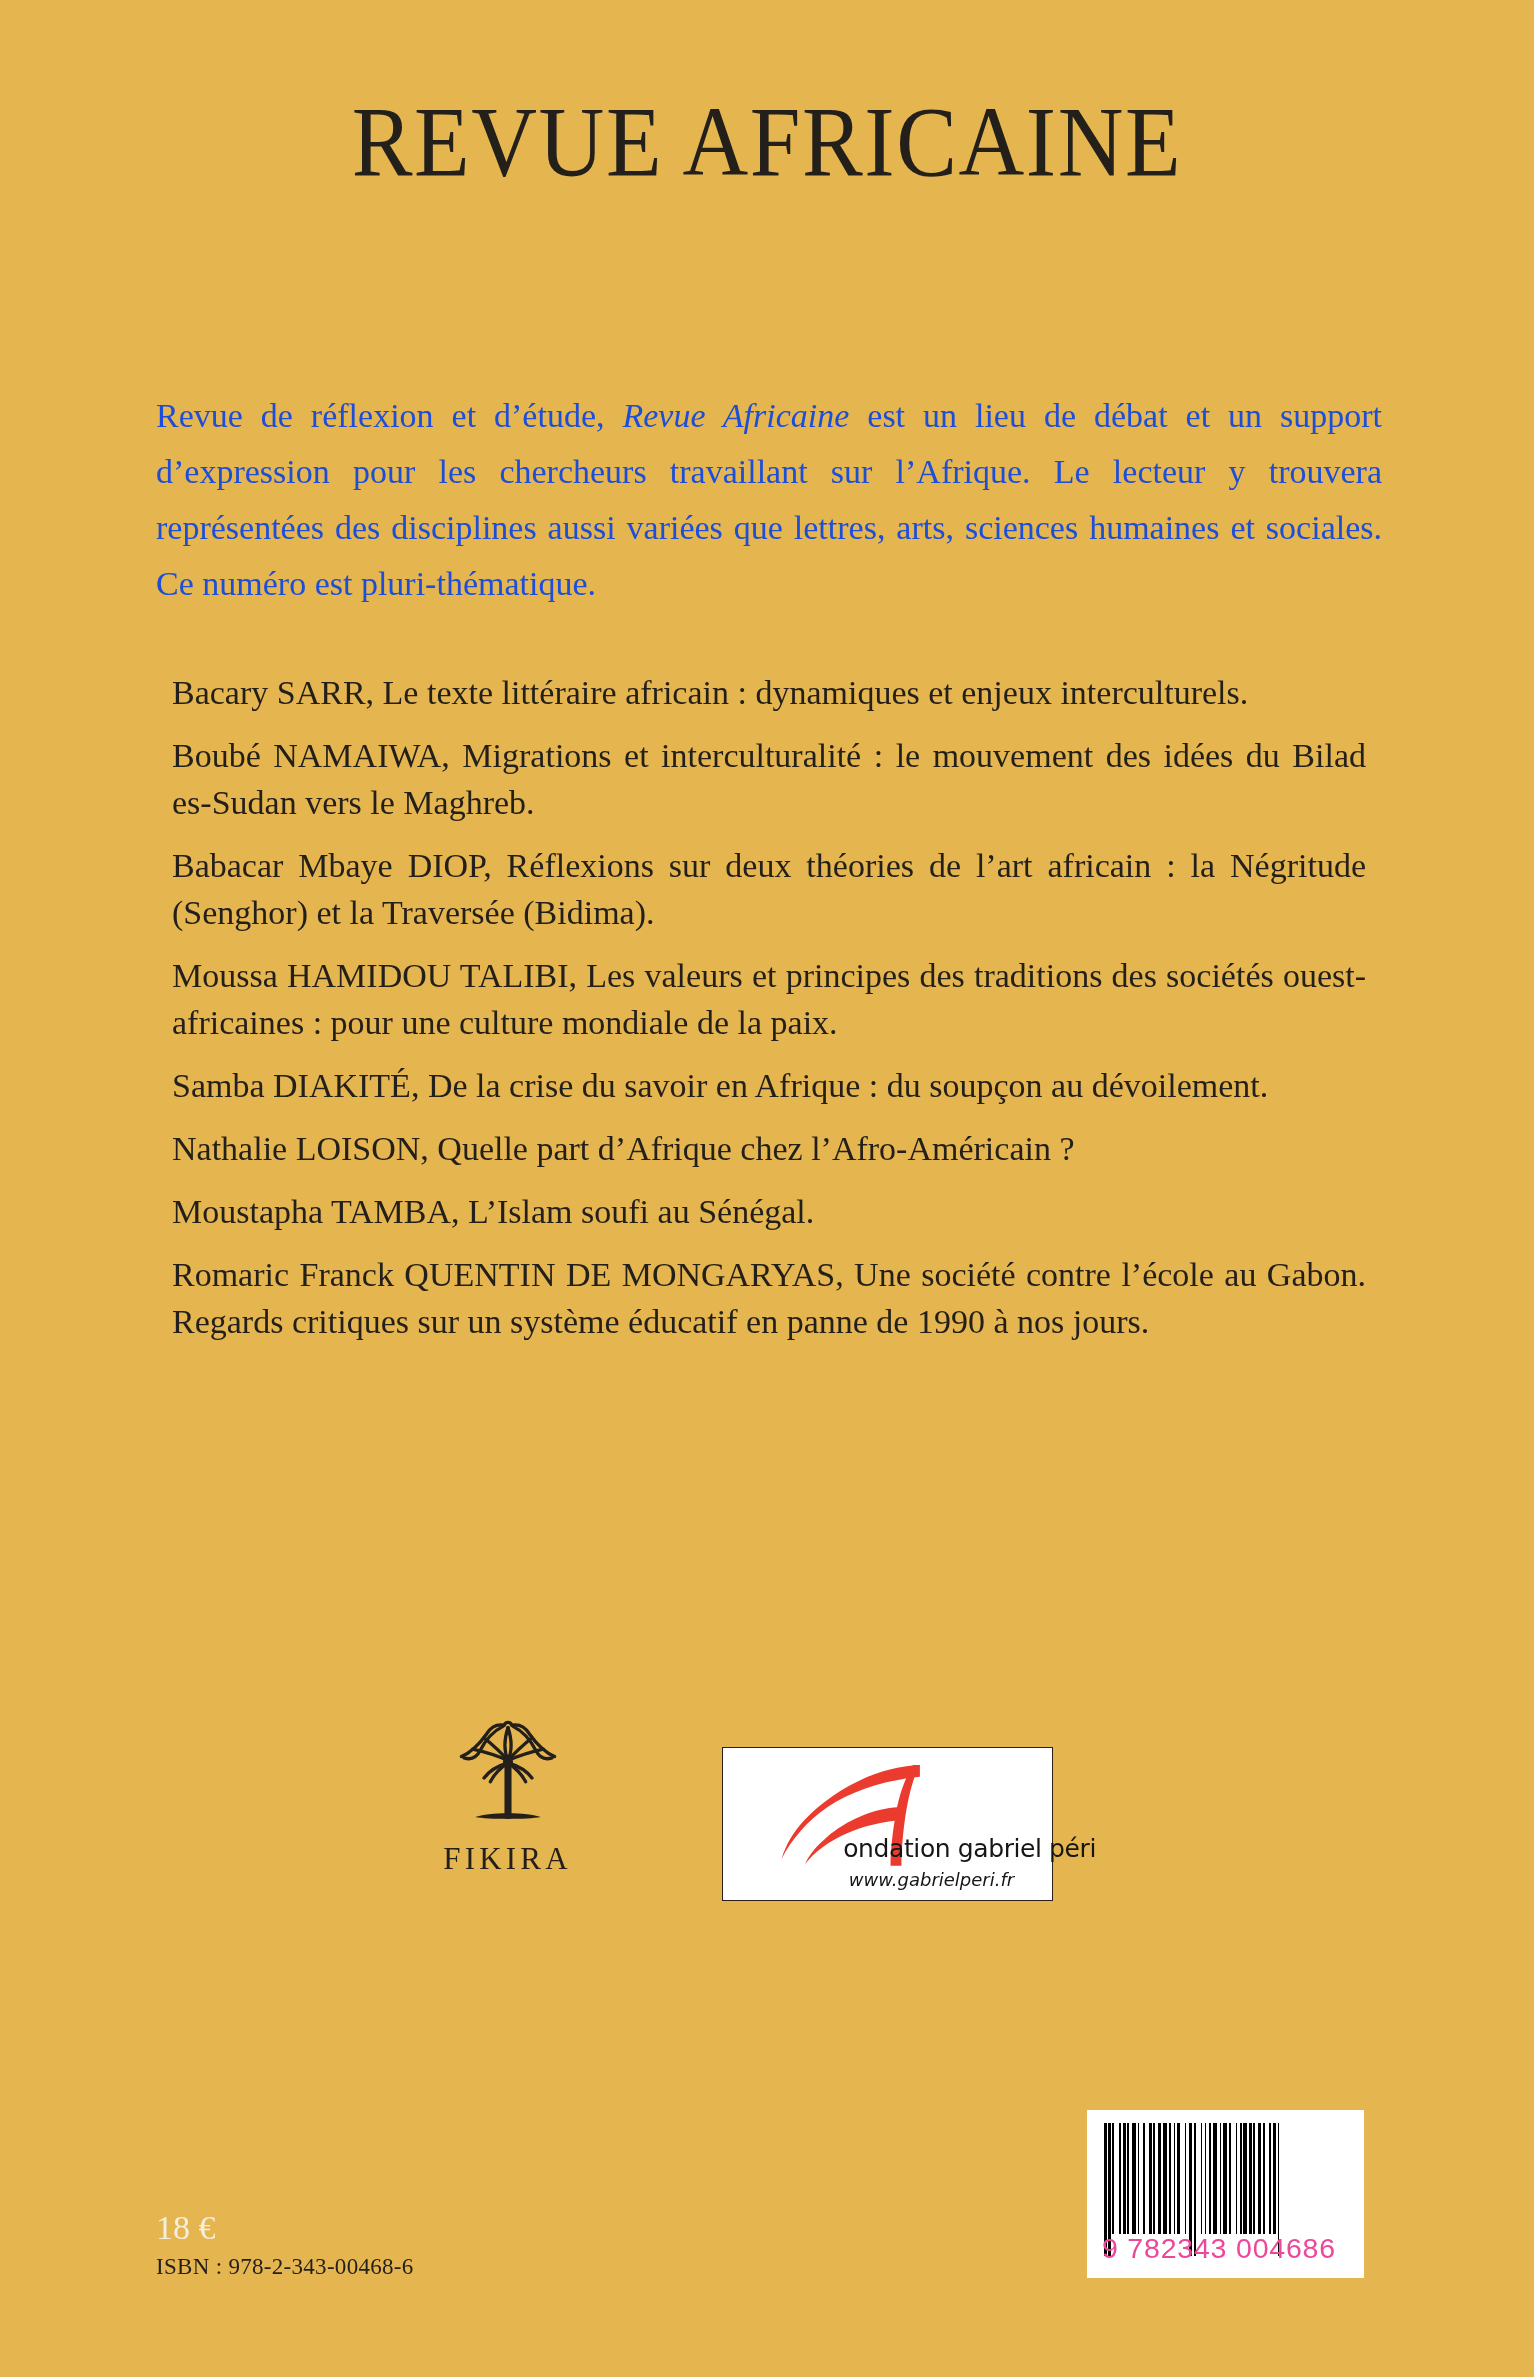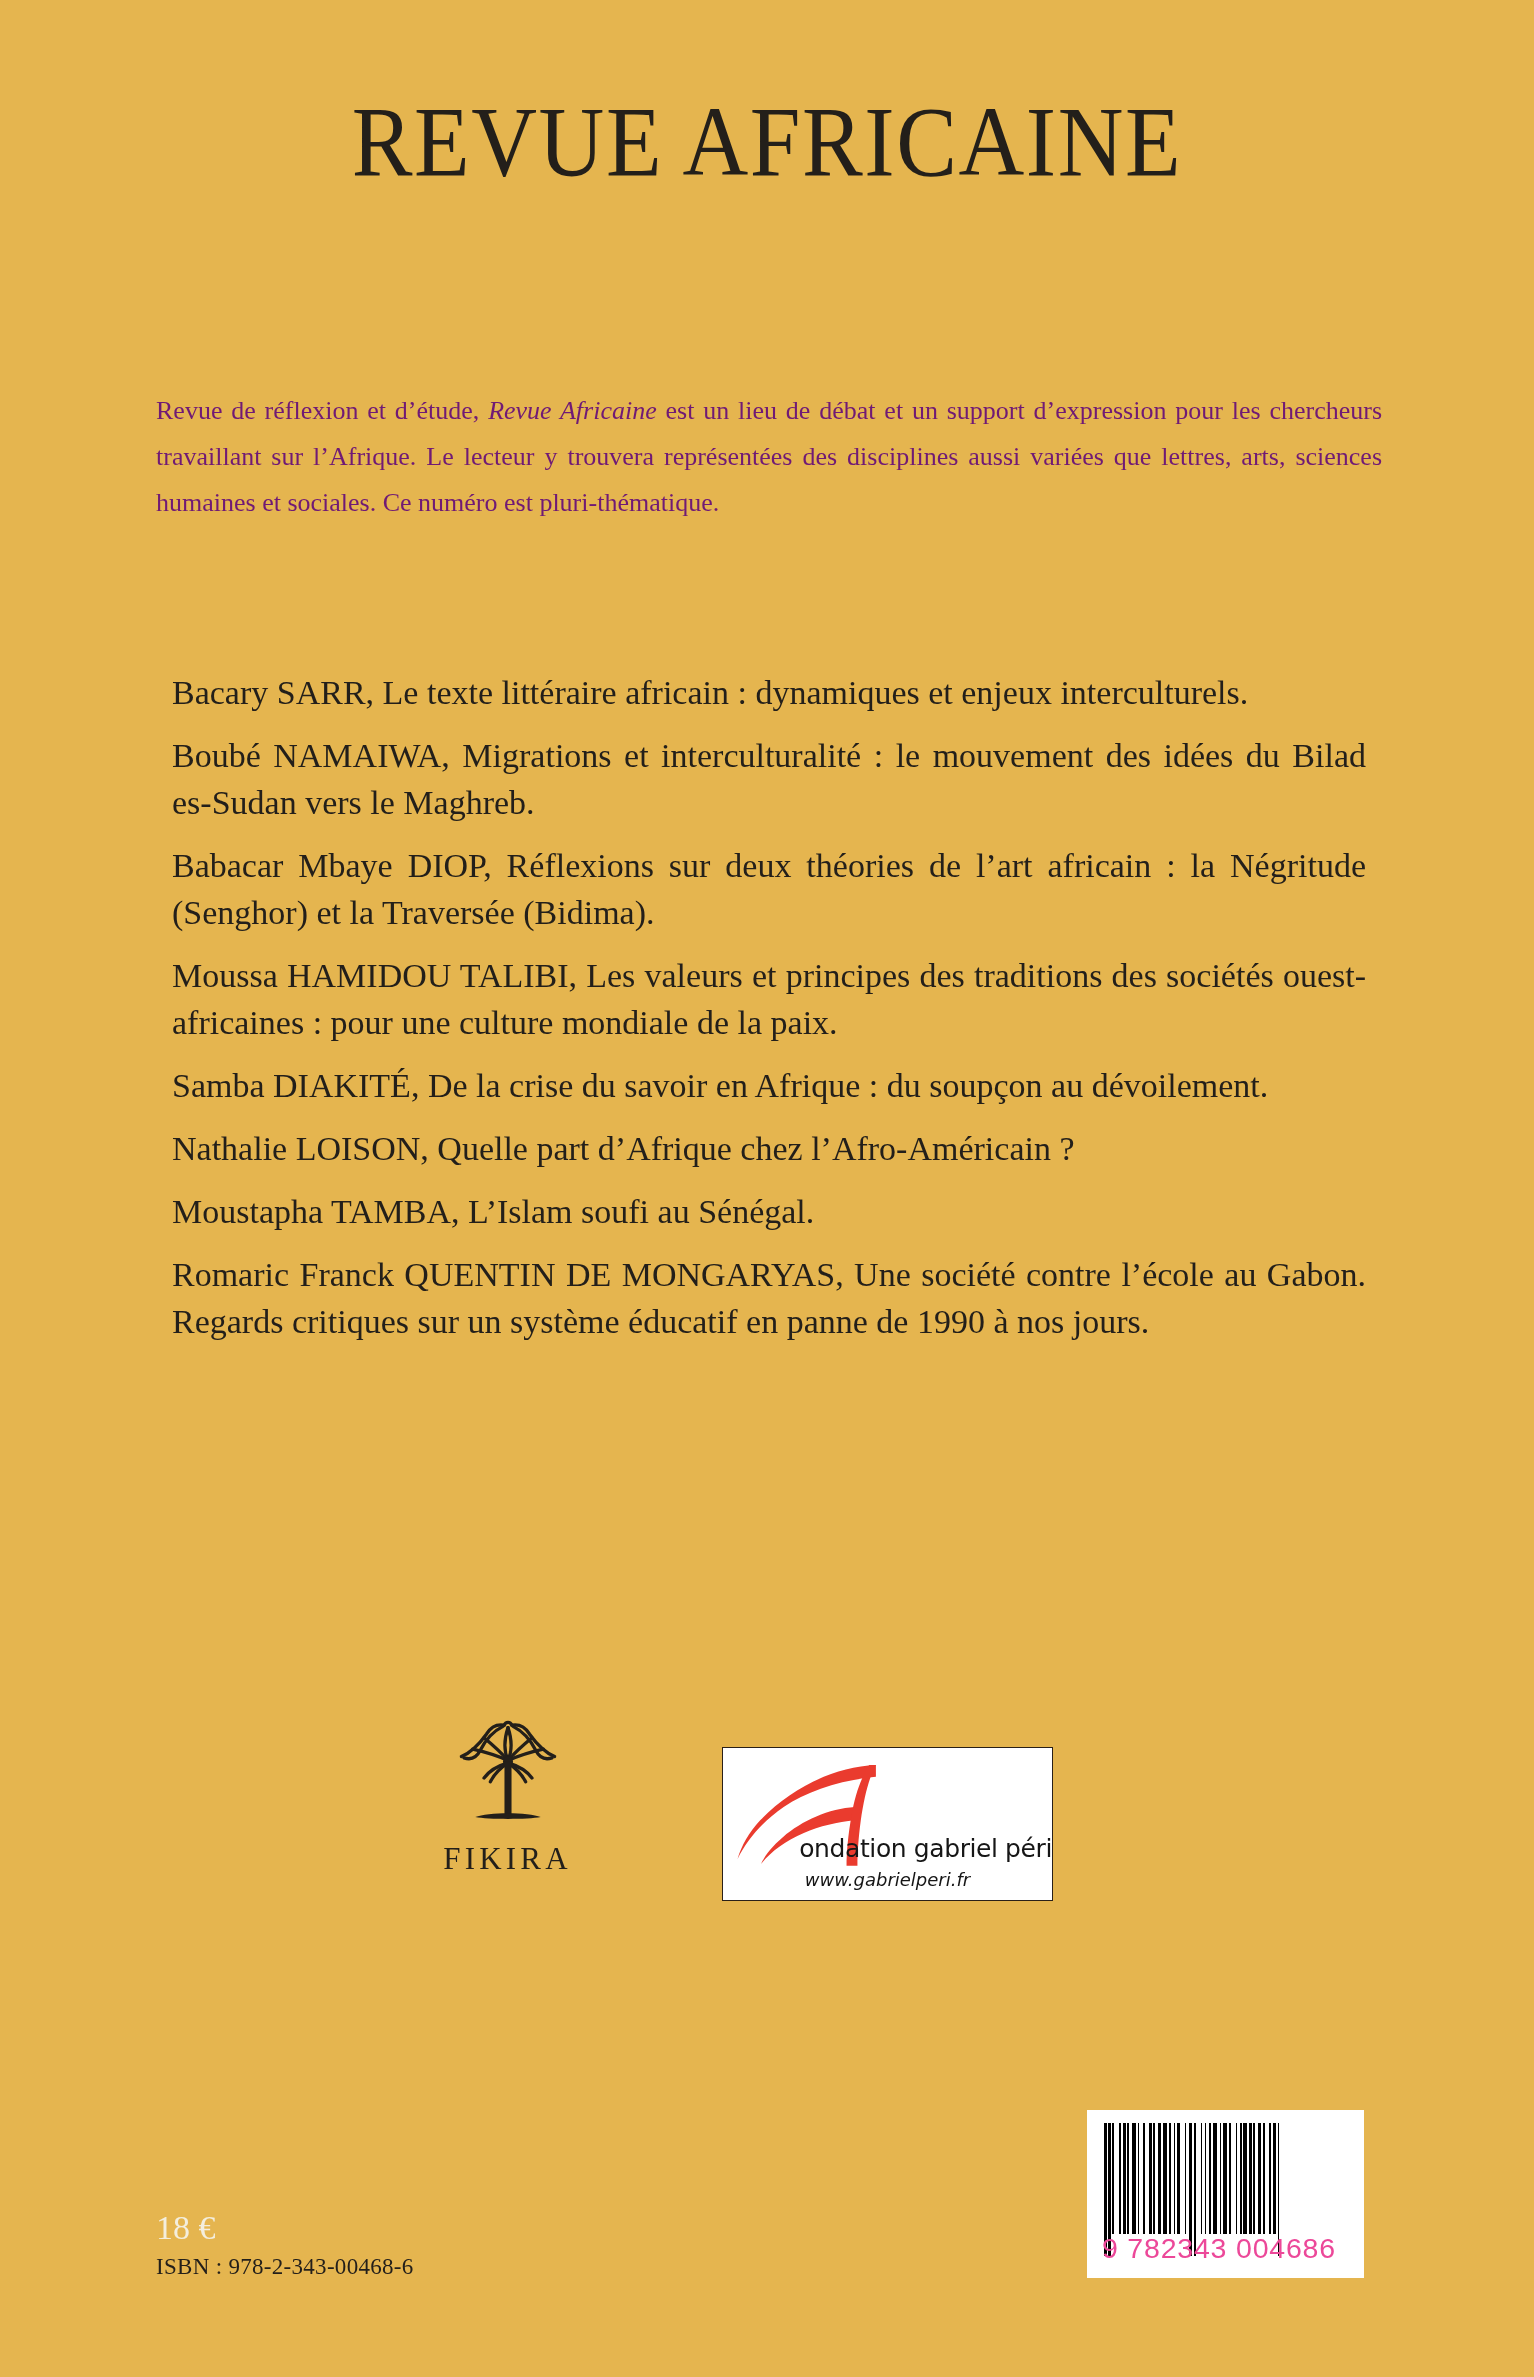--- a/index.html
+++ b/index.html
@@ -55,25 +55,25 @@
   .text-col {
     position: absolute;
     left: 156px;
     width: 1226px;
   }
   .intro {
     top: 388px;
   }
   .intro p {
     margin: 0;
-    font-size: 26px;
-    line-height: 46px;
+    font-size: 34px;
+    line-height: 56px;
     text-align: justify;
     text-justify: inter-word;
-    color: #701a75;
+    color: #1d4ed8;
   }
   .intro p em {
     font-style: italic;
   }
 
   .toc {
     top: 653px;
   }
   .toc .entry {
     margin: 16px;
@@ -124,20 +124,21 @@
     width: 331px;
     height: 154px;
     background: #ffffff;
     border: 1.7px solid #2a2018;
     box-sizing: border-box;
   }
   .gperi-inner {
     position: relative;
     width: 100%;
     height: 100%;
+    margin-left: 44px;
   }
   .gperi-swoosh {
     position: absolute;
     left: 11.7px;
     top: 11.7px;
     width: 151px;
     height: 109px;
   }
   .gperi-name {
     position: absolute;

